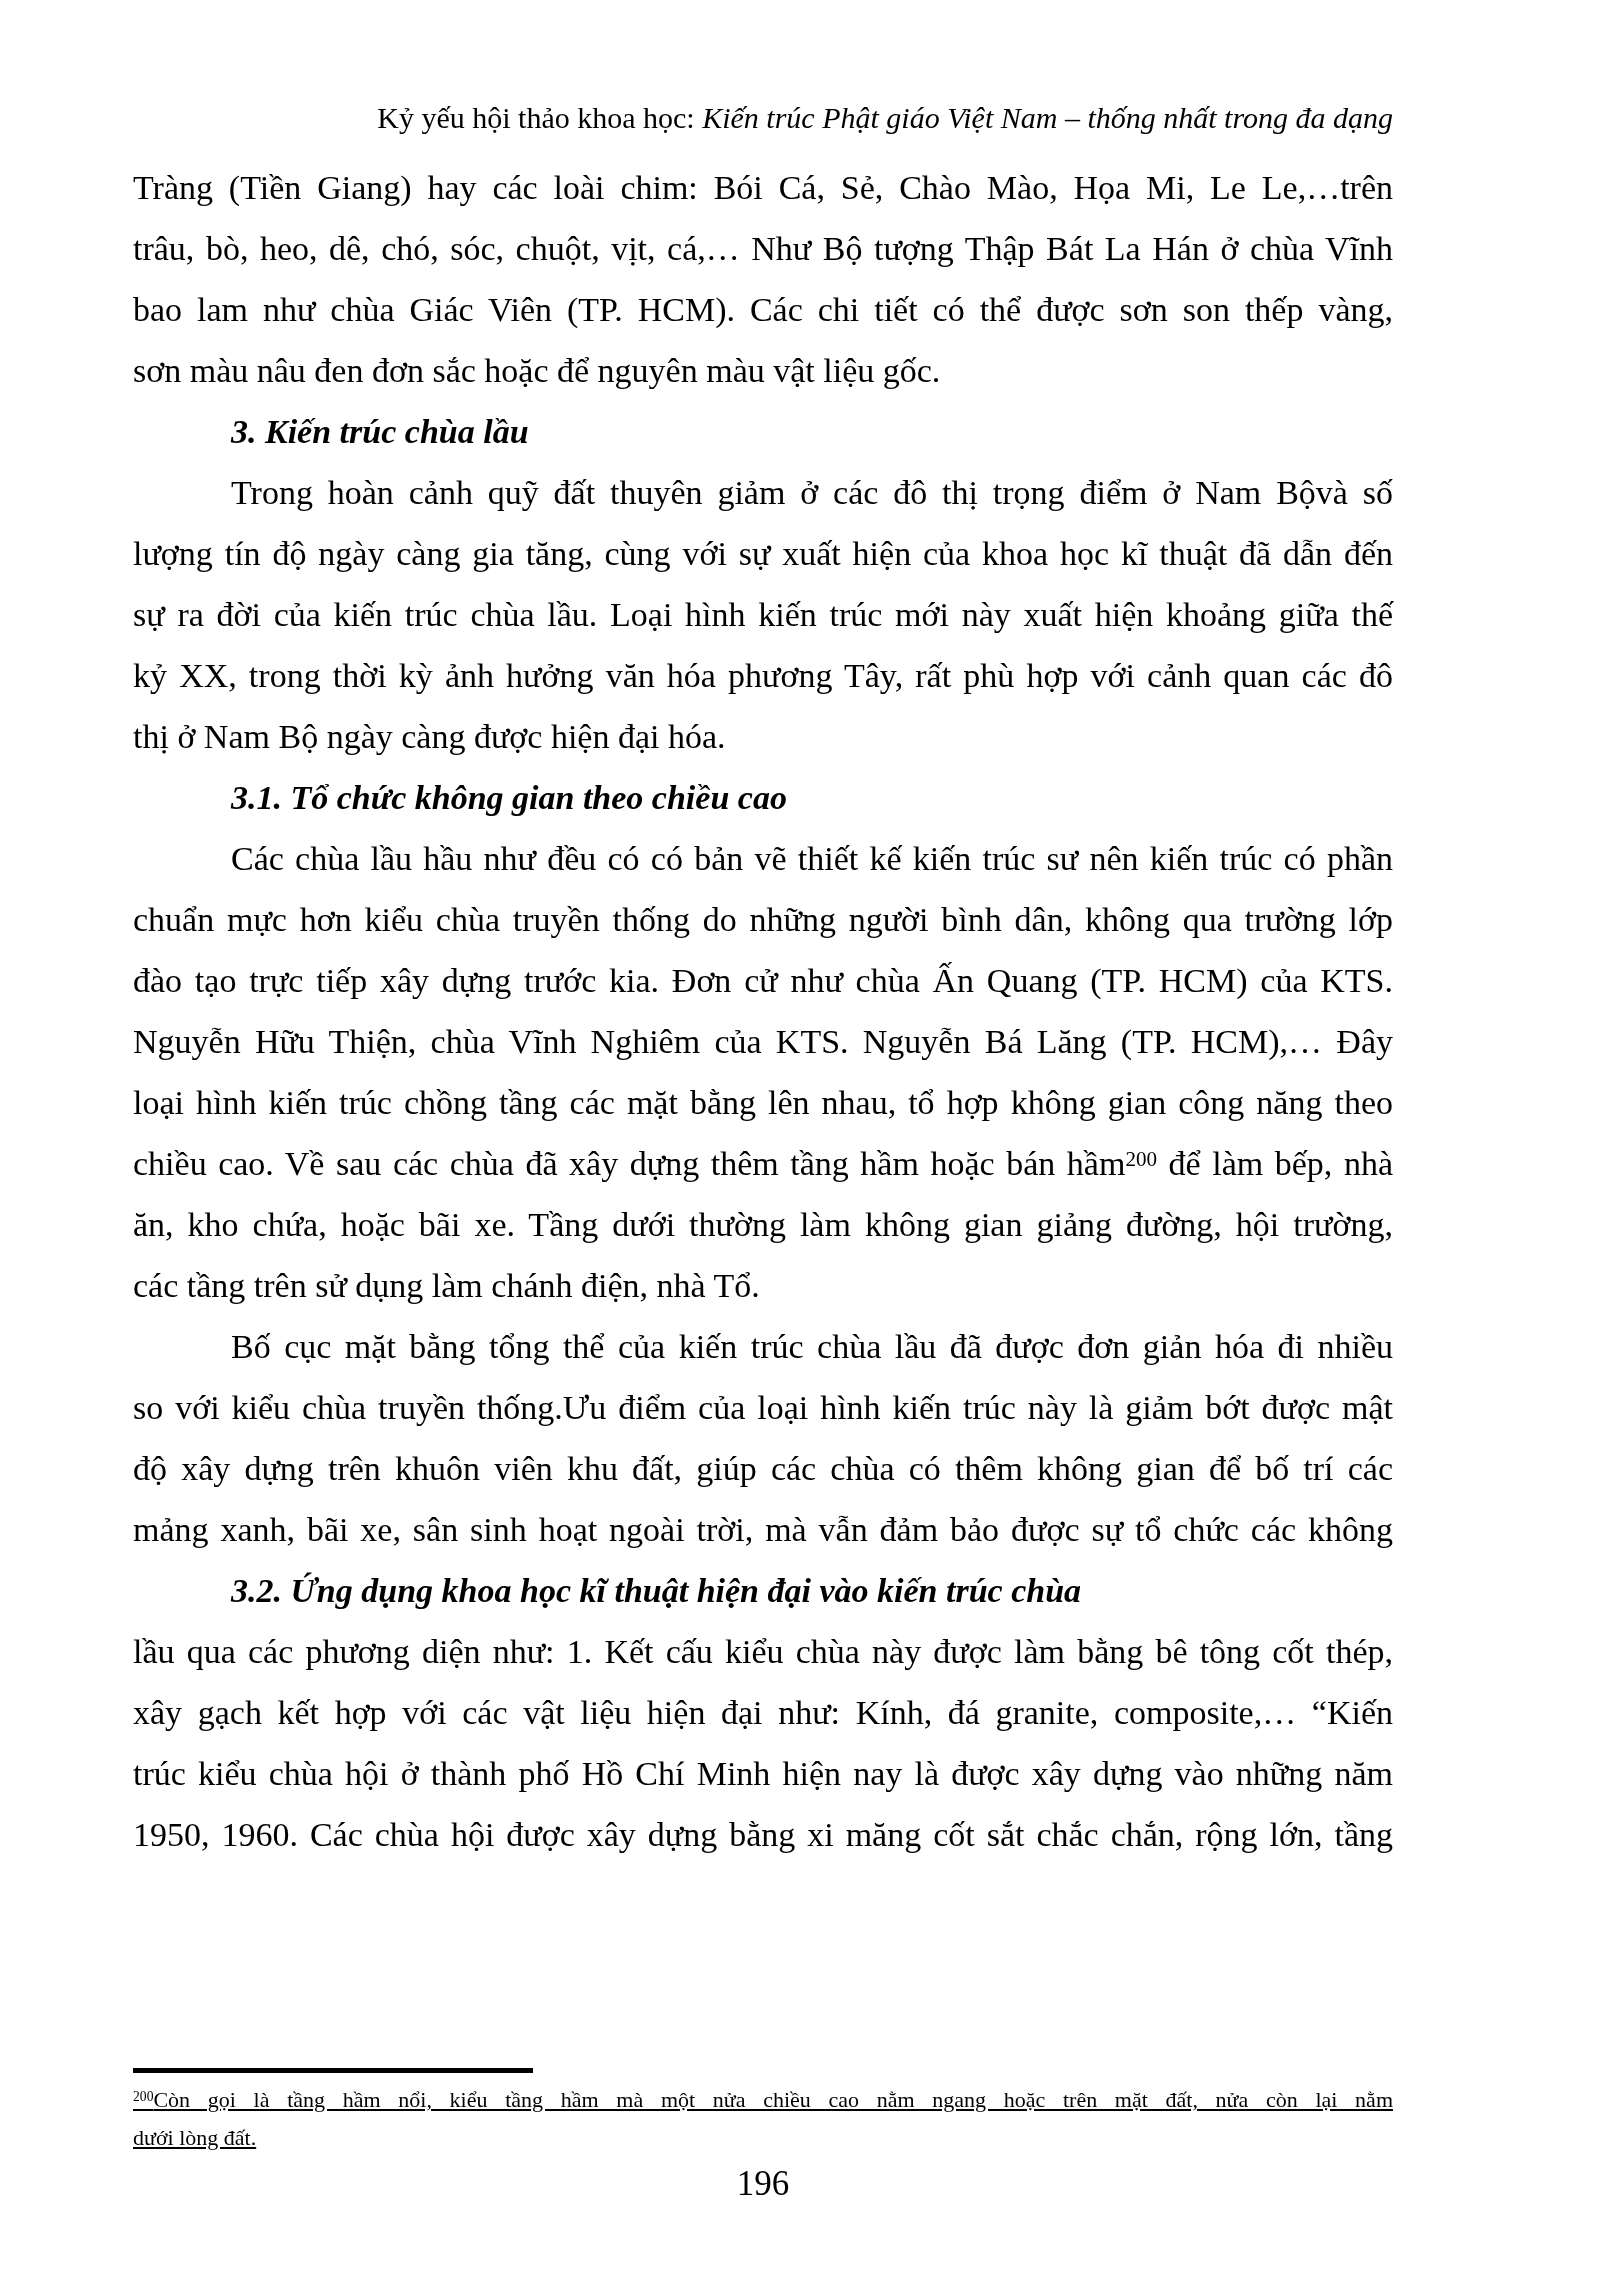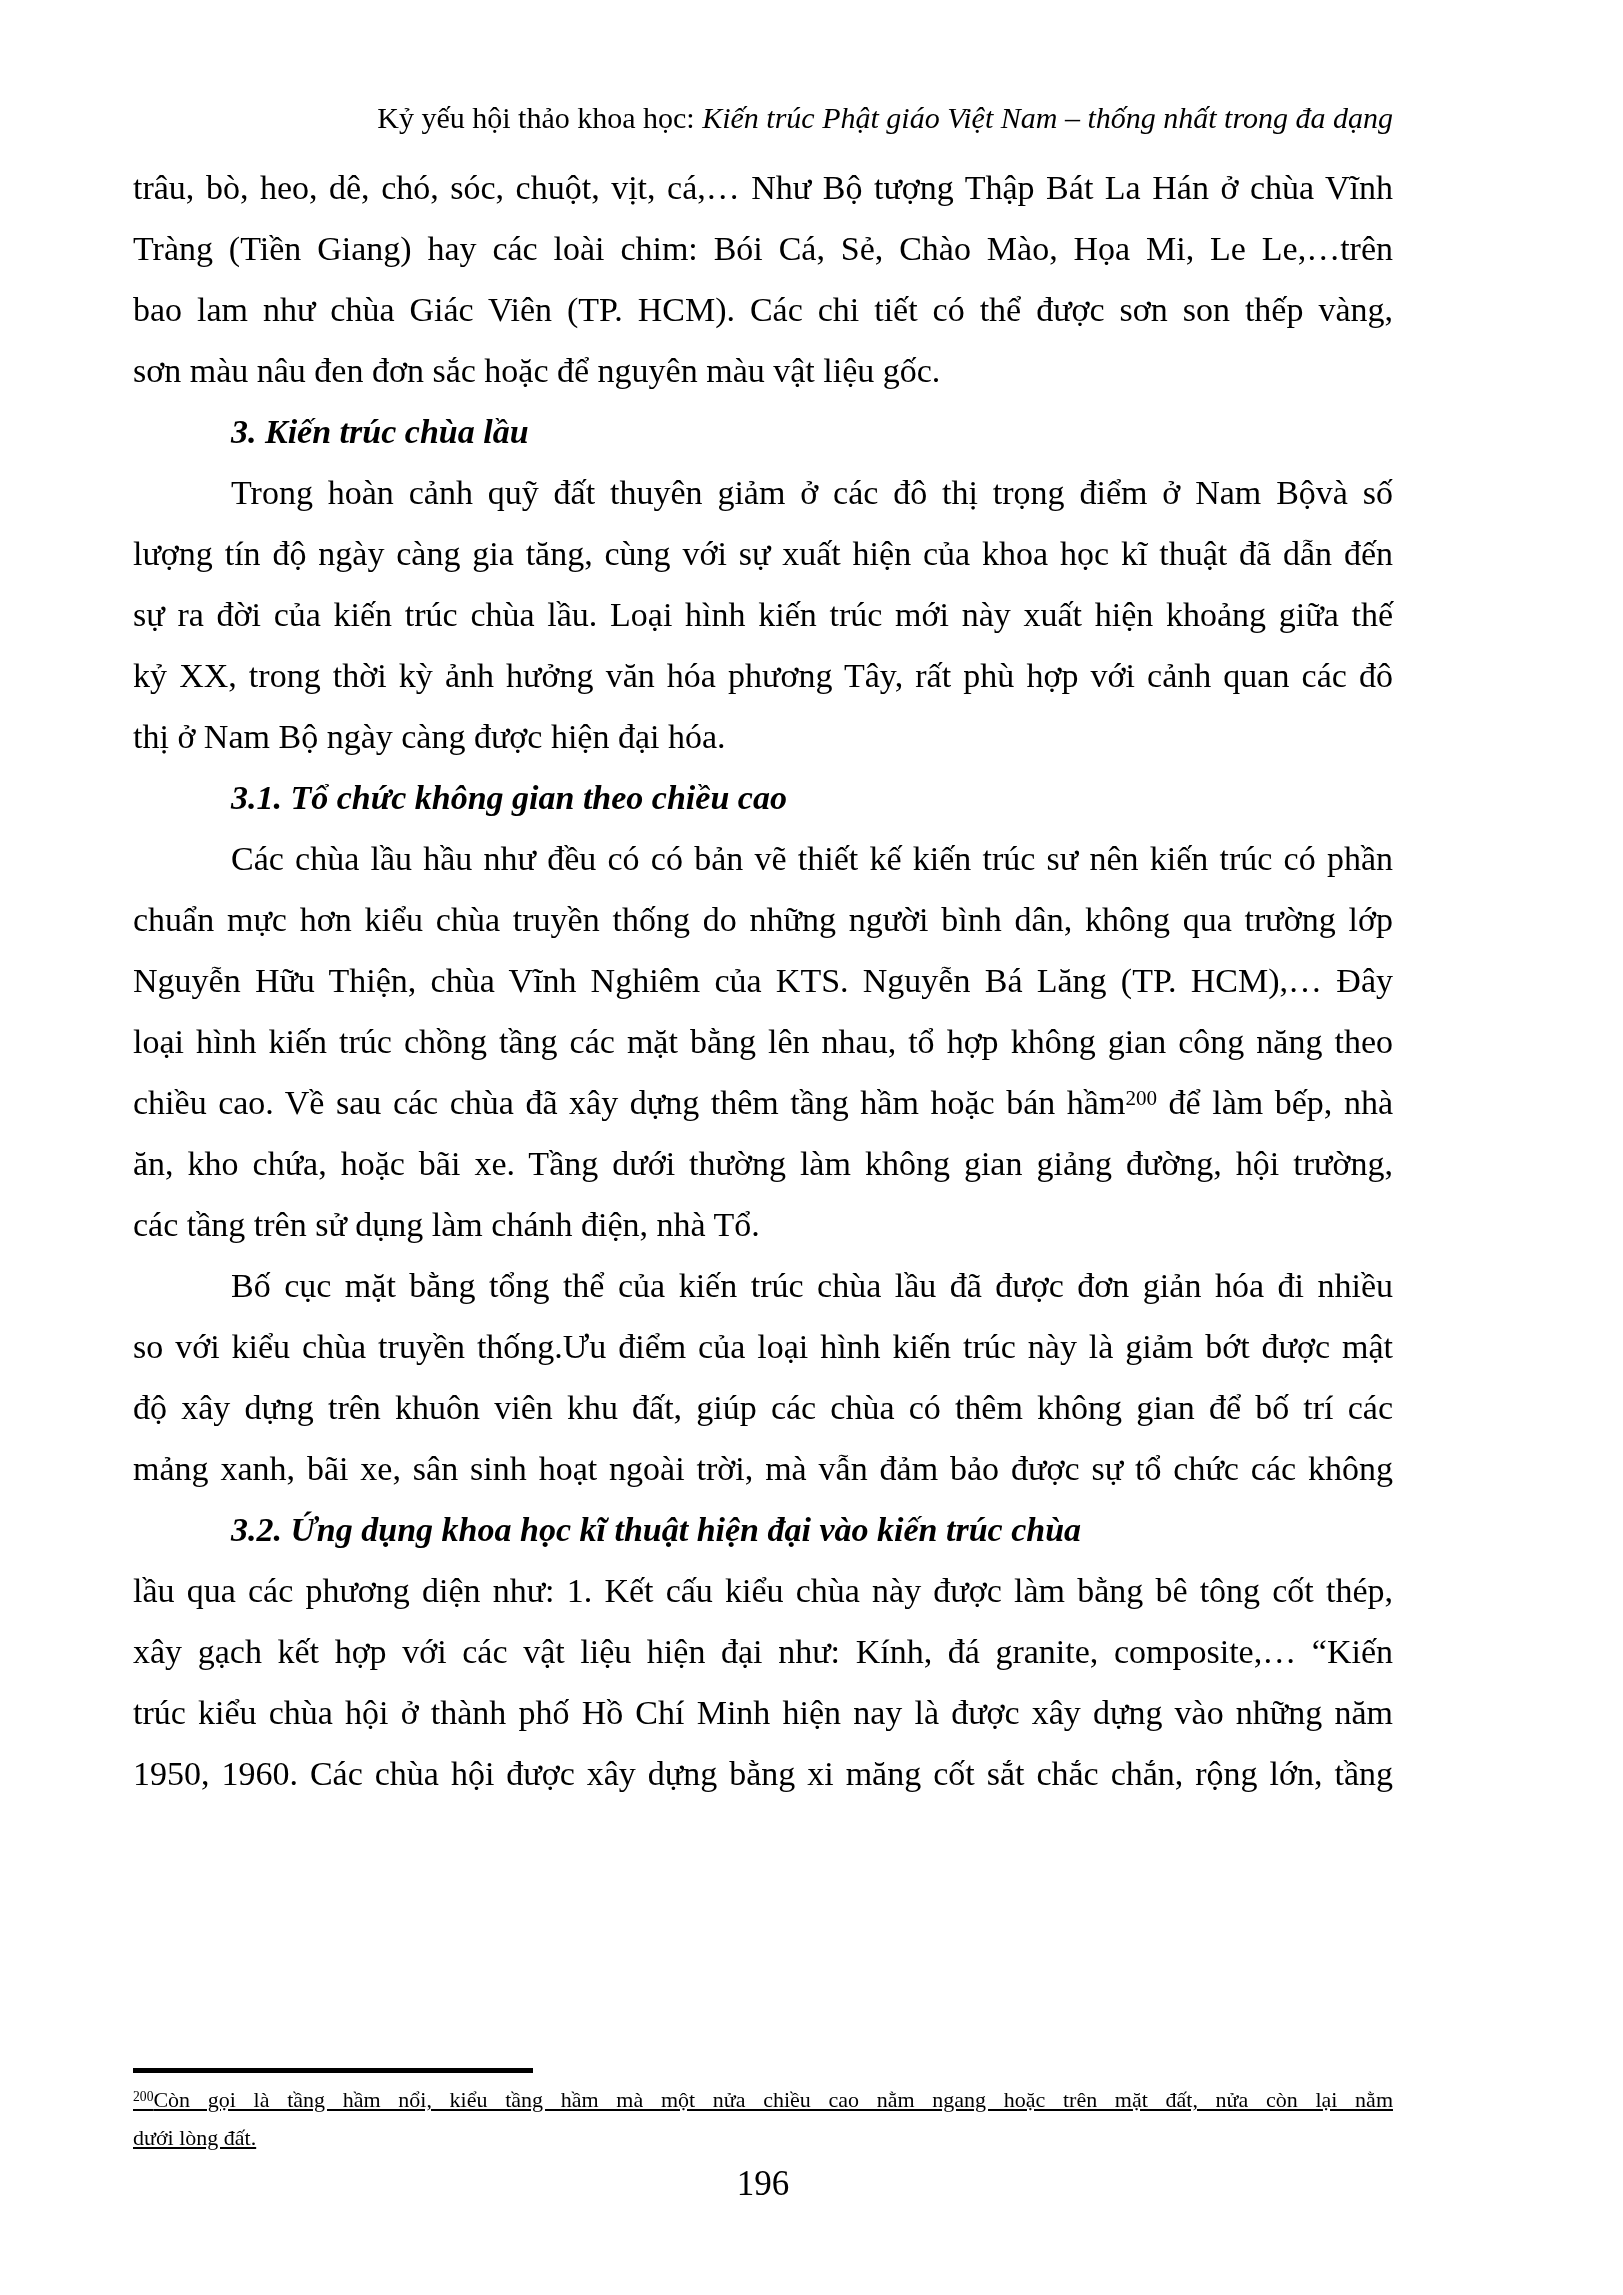--- a/index.html
+++ b/index.html
@@ -98,33 +98,34 @@
 <body>
 
 <div class="page">
   <div class="content">
 
     <div class="header">
       <span>Kỷ yếu hội thảo khoa học: </span><span class="it">Kiến trúc Phật giáo Việt Nam – thống nhất trong đa dạng</span>
     </div>
 
     <div class="body-text" id="body-content">
+        <div class="line">Tràng (Tiền Giang) hay các loài chim: Bói Cá, Sẻ, Chào Mào, Họa Mi, Le Le,…trên</div>
         <div class="line">trâu, bò, heo, dê, chó, sóc, chuột, vịt, cá,… Như Bộ tượng Thập Bát La Hán ở chùa Vĩnh</div>
-        <div class="line">Tràng (Tiền Giang) hay các loài chim: Bói Cá, Sẻ, Chào Mào, Họa Mi, Le Le,…trên</div>
         <div class="line">bao lam như chùa Giác Viên (TP. HCM). Các chi tiết có thể được sơn son thếp vàng,</div>
         <div class="line end">sơn màu nâu đen đơn sắc hoặc để nguyên màu vật liệu gốc.</div>
         <div class="line heading indent">3. Kiến trúc chùa lầu</div>
         <div class="line indent">Trong hoàn cảnh quỹ đất thuyên giảm ở các đô thị trọng điểm ở Nam Bộvà số</div>
         <div class="line">lượng tín độ ngày càng gia tăng, cùng với sự xuất hiện của khoa học kĩ thuật đã dẫn đến</div>
         <div class="line">sự ra đời của kiến trúc chùa lầu. Loại hình kiến trúc mới này xuất hiện khoảng giữa thế</div>
         <div class="line">kỷ XX, trong thời kỳ ảnh hưởng văn hóa phương Tây, rất phù hợp với cảnh quan các đô</div>
         <div class="line end">thị ở Nam Bộ ngày càng được hiện đại hóa.</div>
         <div class="line heading bold-italic indent">3.1. Tổ chức không gian theo chiều cao</div>
         <div class="line indent">Các chùa lầu hầu như đều có có bản vẽ thiết kế kiến trúc sư nên kiến trúc có phần</div>
         <div class="line">chuẩn mực hơn kiểu chùa truyền thống do những người bình dân, không qua trường lớp</div>
+        <div class="line">đào tạo trực tiếp xây dựng trước kia. Đơn cử như chùa Ấn Quang (TP. HCM) của KTS.</div>
         <div class="line">Nguyễn Hữu Thiện, chùa Vĩnh Nghiêm của KTS. Nguyễn Bá Lăng (TP. HCM),… Đây</div>
         <div class="line">loại hình kiến trúc chồng tầng các mặt bằng lên nhau, tổ hợp không gian công năng theo</div>
         <div class="line">chiều cao. Về sau các chùa đã xây dựng thêm tầng hầm hoặc bán hầm<sup class="fnref">200</sup> để làm bếp, nhà</div>
         <div class="line">ăn, kho chứa, hoặc bãi xe. Tầng dưới thường làm không gian giảng đường, hội trường,</div>
         <div class="line end">các tầng trên sử dụng làm chánh điện, nhà Tổ.</div>
         <div class="line indent">Bố cục mặt bằng tổng thể của kiến trúc chùa lầu đã được đơn giản hóa đi nhiều</div>
         <div class="line">so với kiểu chùa truyền thống.Ưu điểm của loại hình kiến trúc này là giảm bớt được mật</div>
         <div class="line">độ xây dựng trên khuôn viên khu đất, giúp các chùa có thêm không gian để bố trí các</div>
         <div class="line">mảng xanh, bãi xe, sân sinh hoạt ngoài trời, mà vẫn đảm bảo được sự tổ chức các không</div>
         <div class="line heading bold-italic indent">3.2. Ứng dụng khoa học kĩ thuật hiện đại vào kiến trúc chùa</div>

